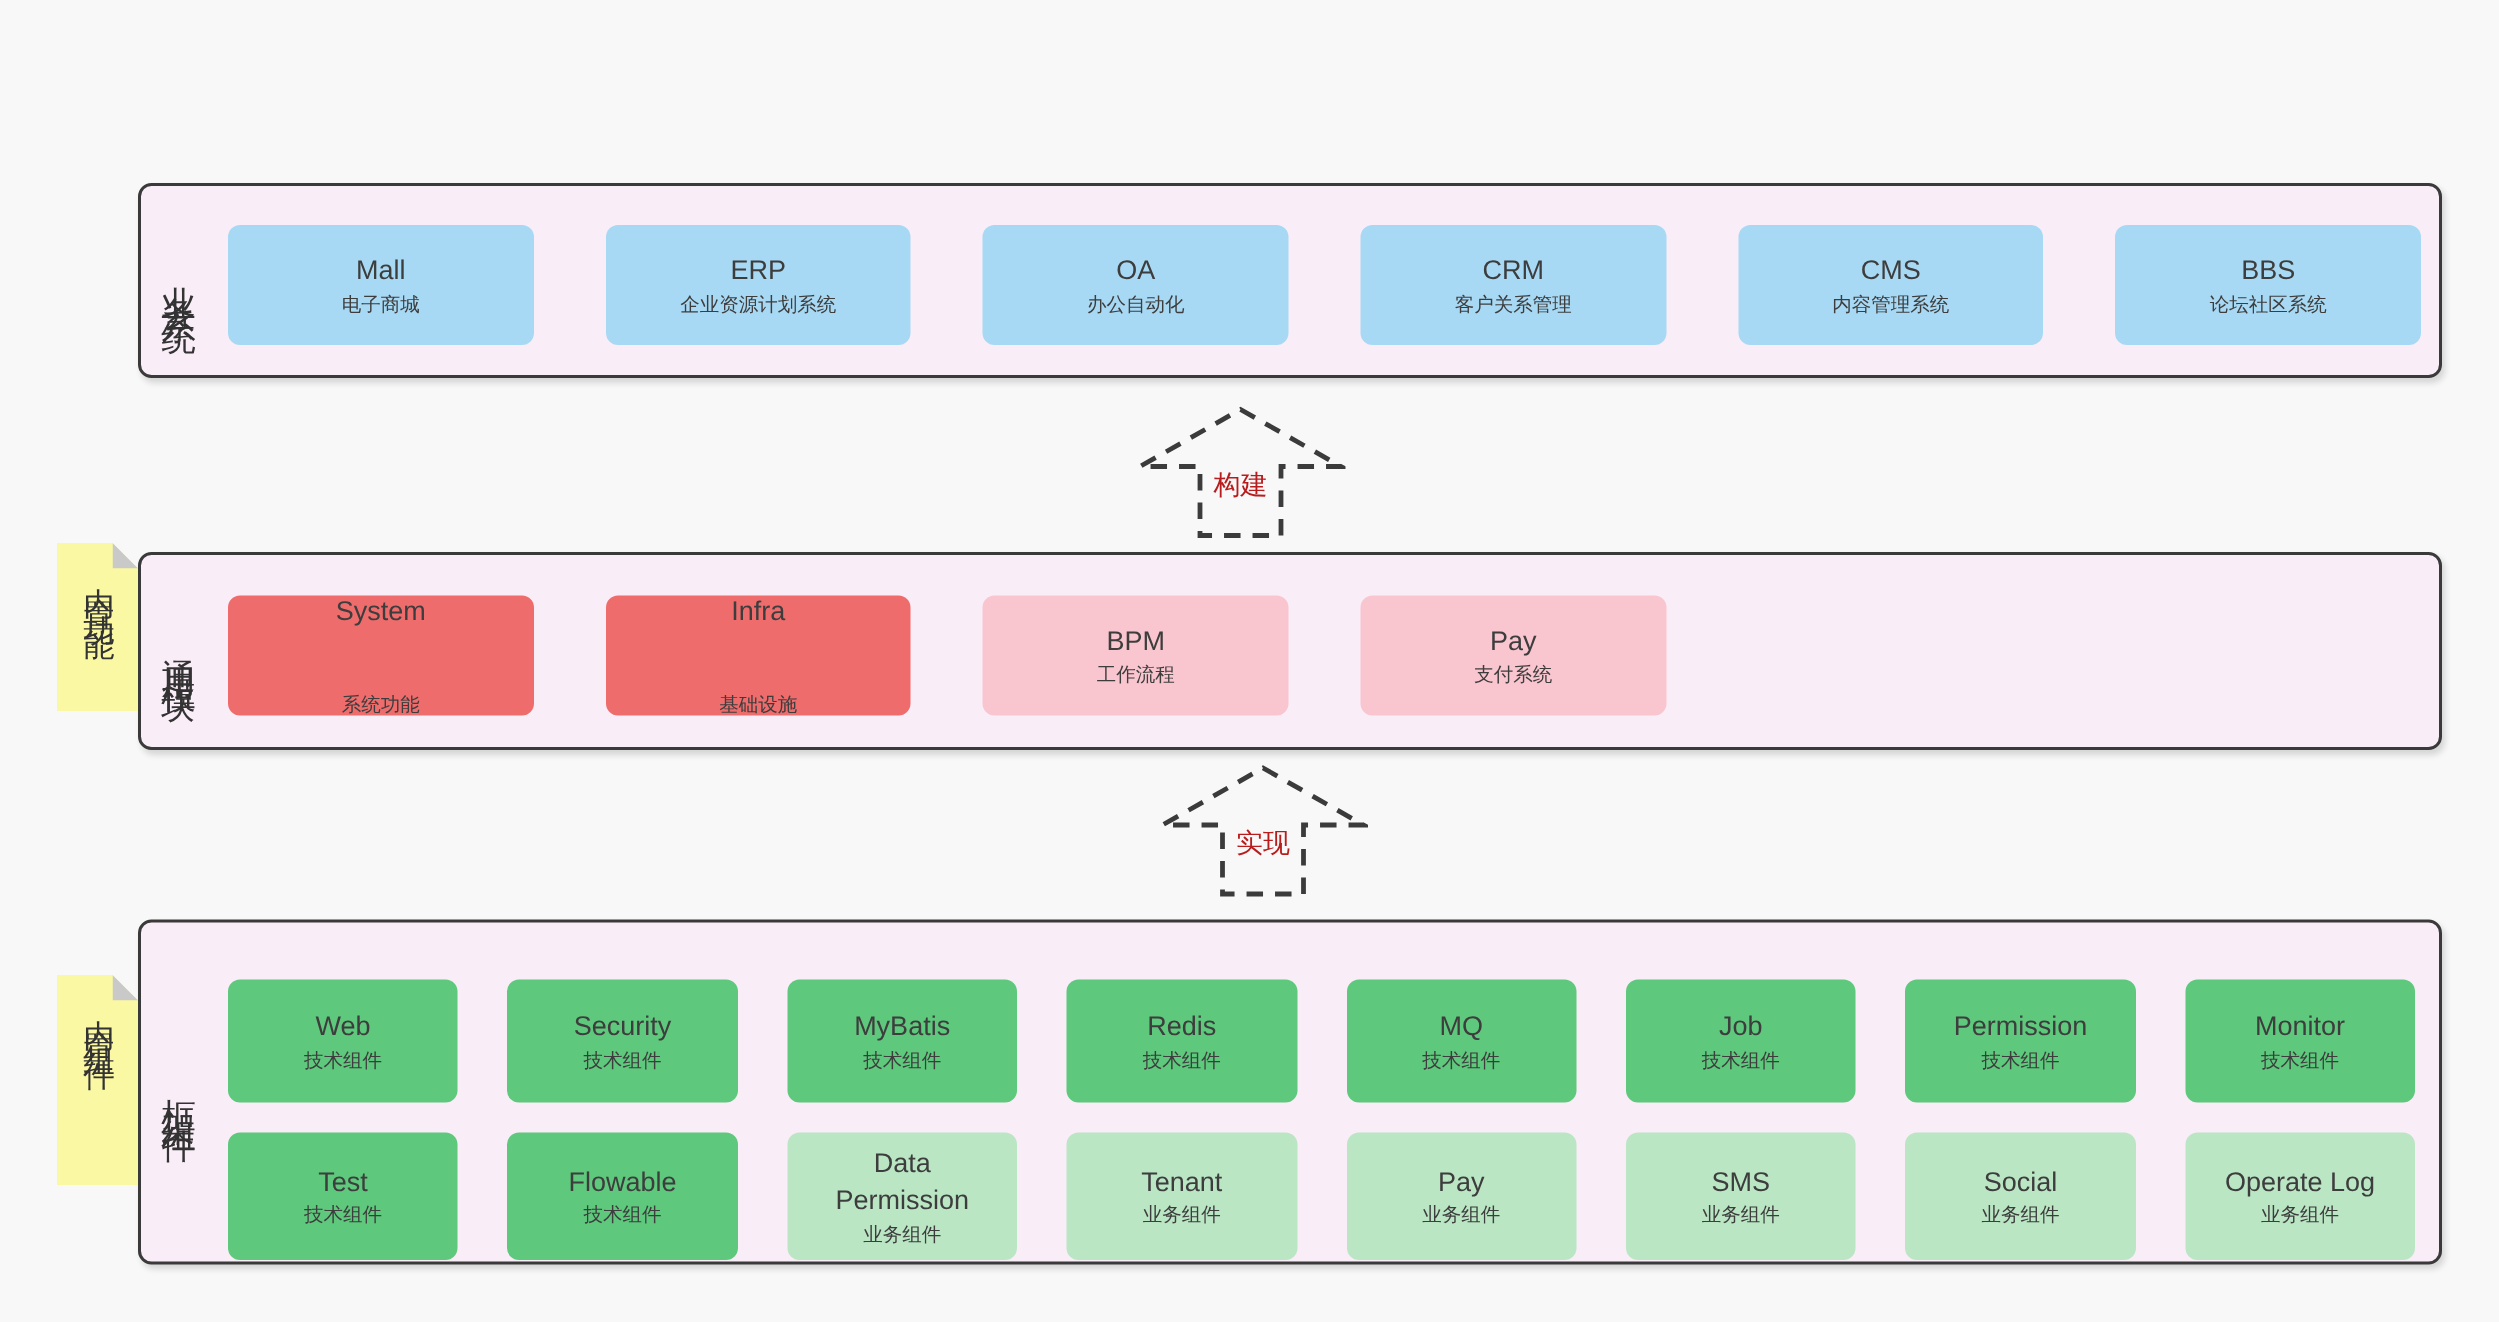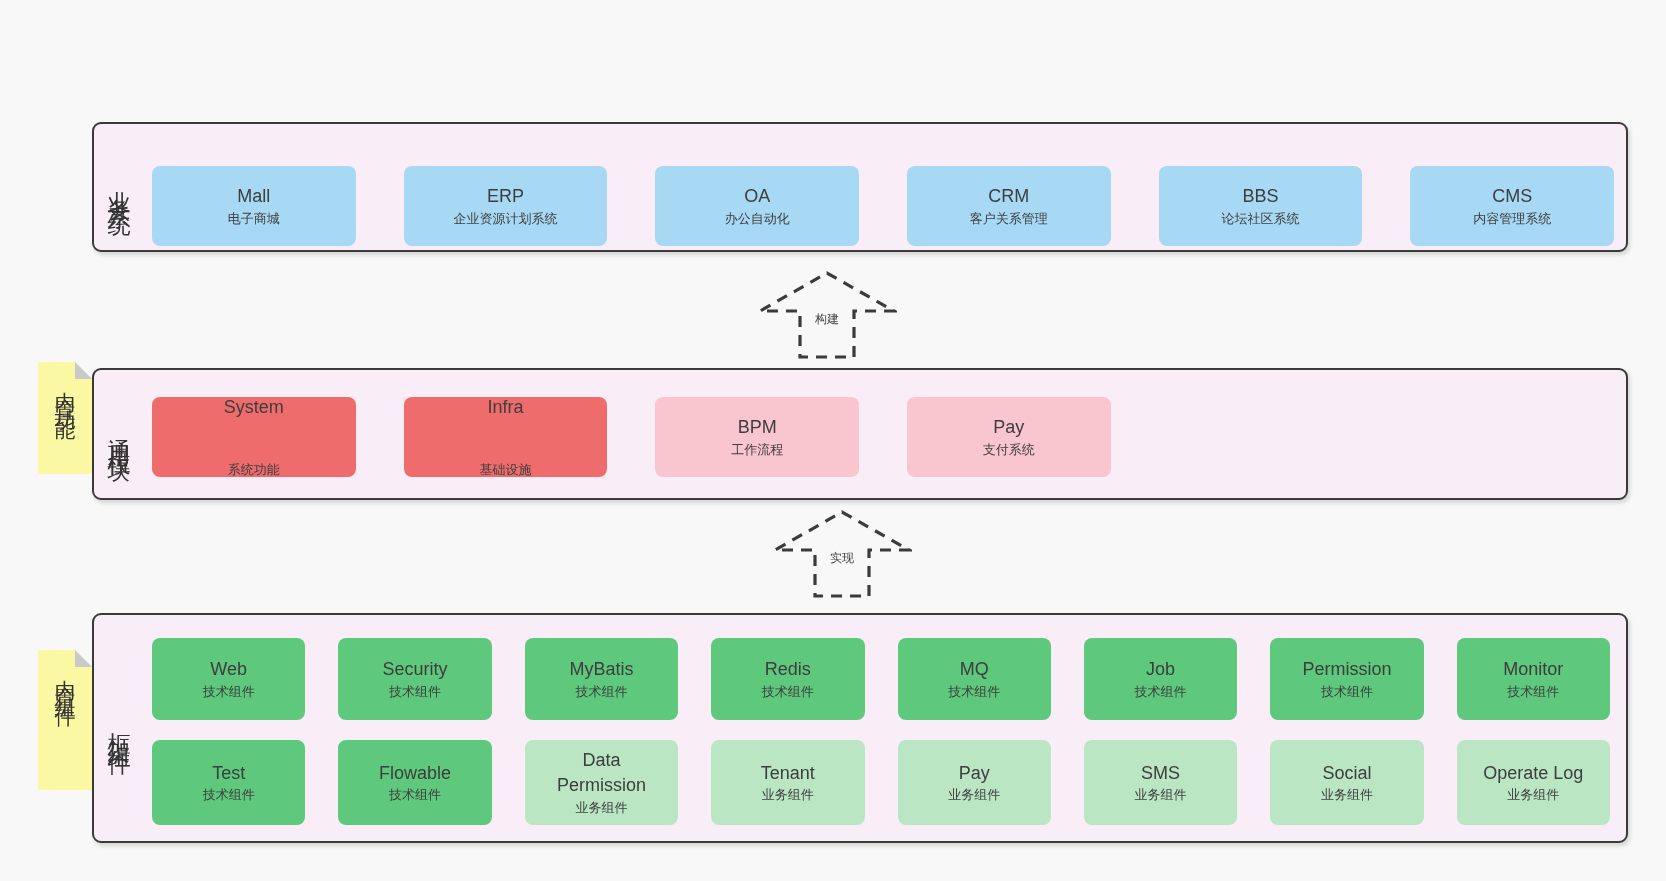--- a/index.html
+++ b/index.html
@@ -20,23 +20,23 @@
 
   .band-label{
     position:absolute;left:26px;top:50%;transform:translate(-50%,-50%);
     writing-mode:vertical-rl;text-orientation:upright;
     font-size:23px;letter-spacing:7px;color:#333;white-space:nowrap;
   }
   .band-grid{
     position:absolute;left:58px;right:12px;
     display:grid;grid-template-columns:repeat(6,1fr);column-gap:48px;
   }
-  #band1 .band-grid{top:42px;}
+  #band1 .band-grid{top:26px;}
   #band2 .band-grid{top:27px;}
-  #band3 .band-grid{top:23px;right:16px;grid-template-columns:repeat(8,1fr);column-gap:33px;row-gap:20px;}
+  #band3 .band-grid{top:38px;right:16px;grid-template-columns:repeat(8,1fr);column-gap:33px;row-gap:20px;}
 
   .box{
     border-radius:8px;display:flex;flex-direction:column;align-items:center;justify-content:center;
     text-align:center;line-height:1.42;padding:0 6px;box-sizing:border-box;height:80px;
   }
   #band3 .box{padding:0 18px;}
   #band3 .r1{height:82px;}
   #band3 .r2{height:85px;}
   .box .en{font-size:18px;}
   .box .zh{font-size:13px;}
@@ -45,21 +45,21 @@
   .pink{background:#f9c5cf;}
   .green{background:#5ec87c;}
   .green-light{background:#bae6c4;}
 
   .arrow{position:absolute;width:140px;height:90px;}
   #arrow1{left:757px;top:270px;}
   #arrow2{left:772px;top:509px;}
   .arrow svg{position:absolute;left:0;top:0;}
   .arrow-label{
     position:absolute;left:50%;top:40px;transform:translateX(-50%);
-    background:#f8f8f8;padding:1px 3px;font-size:12px;color:#404040;white-space:nowrap;
+    background:#f8f8f8;padding:1px 3px;font-size:18px;color:#b91c1c;white-space:nowrap;
   }
 
   .sticky{position:absolute;width:54px;z-index:2;}
   #sticky2{left:38px;top:362px;height:112px;}
   #sticky3{left:38px;top:650px;height:140px;}
   .sticky-paper{
     position:absolute;left:0;top:0;right:0;bottom:0;background:#faf8a2;
     clip-path:polygon(0 0, calc(100% - 17px) 0, 100% 17px, 100% 100%, 0 100%);
     box-shadow:1px 2px 2px rgba(0,0,0,0.10);
   }
@@ -88,26 +88,26 @@
       </div>
       <div class="box blue">
         <span class="en">OA</span>
         <span class="zh">办公自动化</span>
       </div>
       <div class="box blue">
         <span class="en">CRM</span>
         <span class="zh">客户关系管理</span>
       </div>
       <div class="box blue">
+        <span class="en">CMS</span>
+        <span class="zh">内容管理系统</span>
+      </div>
+      <div class="box blue">
         <span class="en">BBS</span>
         <span class="zh">论坛社区系统</span>
-      </div>
-      <div class="box blue">
-        <span class="en">CMS</span>
-        <span class="zh">内容管理系统</span>
       </div>
     </div>
   </div>
 
   <div class="arrow" id="arrow1">
     <svg width="140" height="90" viewBox="0 0 140 90">
       <polygon points="70,3 137,41 97,41 97,87 43,87 43,41 3,41" fill="#f8f8f8" stroke="#3b3b3b" stroke-width="3.2" stroke-dasharray="11 8"></polygon>
     </svg>
     <div class="arrow-label">构建</div>
   </div>

